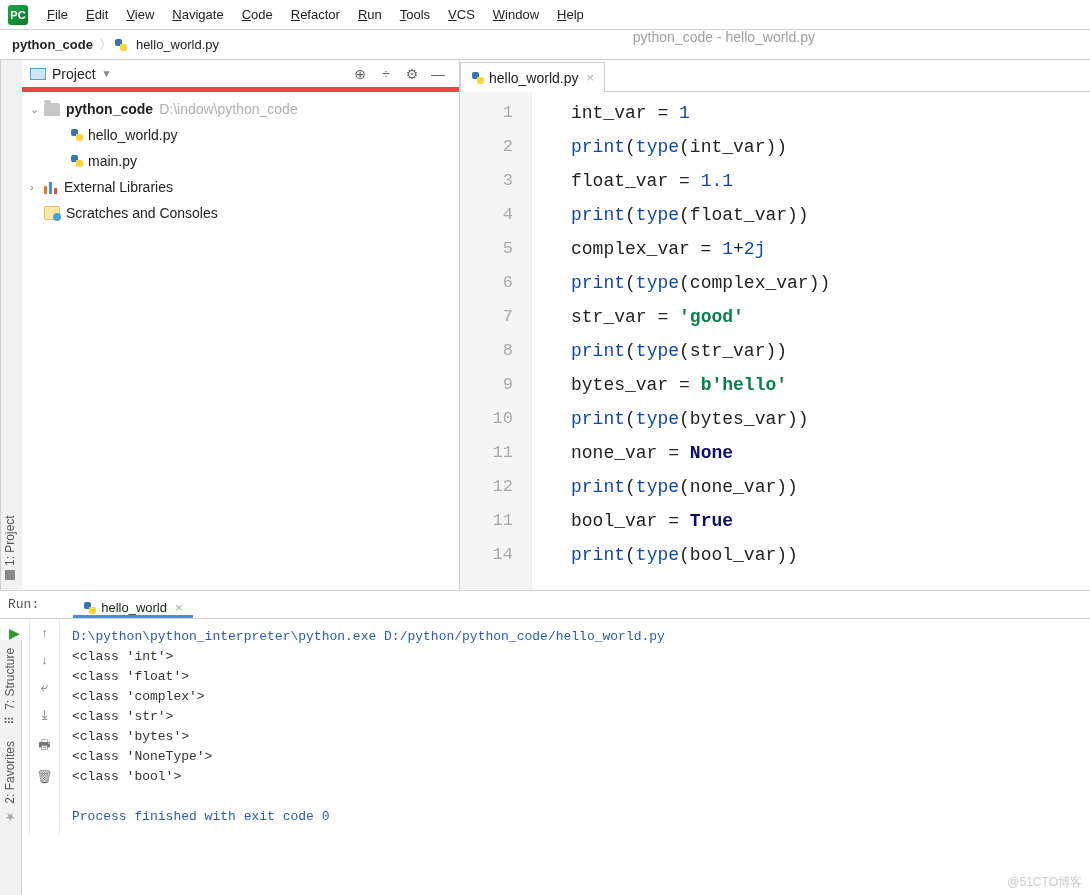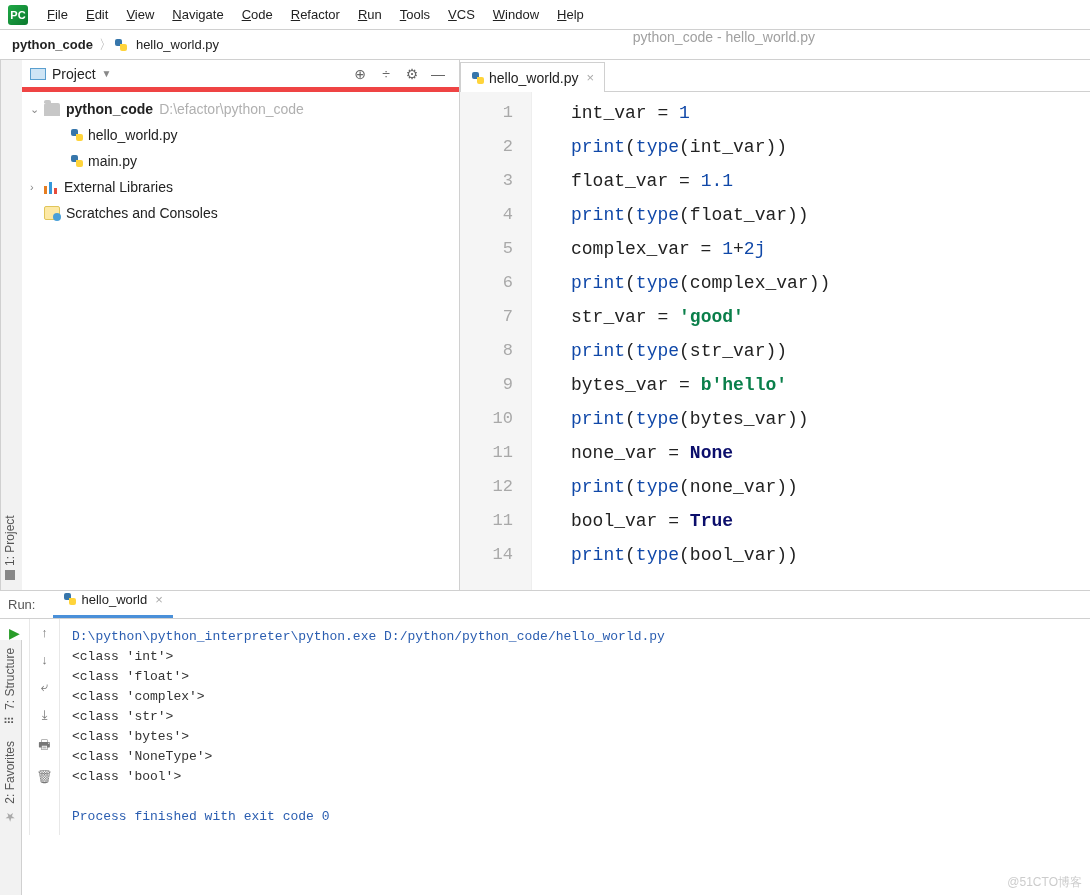--- a/index.html
+++ b/index.html
@@ -44,22 +44,22 @@
 .tab { display:flex; align-items:center; height:30px; padding:0 10px; border:1px solid #d0d0d0; border-bottom:none; background:#fff; margin-bottom:-1px; font-size:14px; }
 .tab-close { margin-left:8px; color:#aaa; font-size:13px; }
 .code-area { flex:1; display:flex; font-family: "Consolas","Courier New",monospace; font-size:18px; line-height:34px; overflow:hidden; }
 .gutter { width:72px; background:#f5f5f5; color:#a9a9a9; text-align:right; padding:4px 18px 4px 0; font-size:17px; border-right:1px solid #eee; }
 .gutter div { height:34px; }
 .code { flex:1; padding:4px 0 4px 24px; white-space:pre; }
 .code div { height:34px;margin-left:15px; }
 .k-fn { color:#1048a8; } .k-num { color:#1048a8; } .k-str { color:#0a7f4a; font-weight:bold; } .k-kw { color:#0b0e6b; font-weight:bold; }
 .run-panel { border-top:1px solid #d0d0d0; background:#fff; }
 .run-header { display:flex; align-items:center; height:28px; border-bottom:1px solid #d0d0d0; padding:0 8px; }
-.run-lbl { margin-right:18px; color:#555; font-size:13px; }
-.run-tab { display:flex; align-items:flex-start; height:26px; padding:0 10px; border-bottom:3px solid #4a90d9; background:#fff; font-size:13px; }
+.run-lbl { margin-right:34px; color:#555; font-size:13px;font-family:Liberation Mono, monospace; }
+.run-tab { display:flex; align-items:flex-end; height:26px; padding:0 10px; border-bottom:3px solid #4a90d9; background:#fff; font-size:13px; }
 .run-body { display:flex; }
 .run-tools { width:30px; border-right:1px solid #e8e8e8; display:flex; flex-direction:column; align-items:center; padding-top:6px; gap:12px; color:#777; }
 .run-tools2 { width:30px; border-right:1px solid #e8e8e8; display:flex; flex-direction:column; align-items:center; padding-top:6px; gap:12px; color:#777; }
 .play { color:#2a9d2a; font-size:14px; }
 .console { flex:1; font-family:"Consolas","Courier New",monospace; font-size:13px; line-height:20px; padding:8px 12px; color:#333; white-space:pre; }
 .console .cmd { color:#2a5db0; }
 .console .exit { color:#2a5db0; }
 .side-tabs { position:absolute; left:0; top:640px; width:22px; background:#f2f2f2; border-right:1px solid #d0d0d0; height:255px; }
 .side-tab { writing-mode: vertical-rl; transform: rotate(180deg); font-size:12px; color:#555; padding:8px 3px; display:flex; align-items:center; gap:6px; }
 .star { color:#aaa; }
@@ -107,21 +107,21 @@
       <span class="tool-btn">⊕</span>
       <span class="tool-btn">÷</span>
       <span class="tool-btn">⚙</span>
       <span class="tool-btn">—</span>
     </div>
     <div class="tree">
       <div class="tree-row">
         <span class="tw">⌄</span>
         <span class="folder-icon"></span>
         <span class="tree-label" style="font-weight:bold">python_code</span>
-        <span class="tree-path">D:\efactor\python_code</span>
+        <span class="tree-path">D:\indow\python_code</span>
       </div>
       <div class="tree-row" style="padding-left:48px">
         <span class="py-icon"></span>
         <span>hello_world.py</span>
       </div>
       <div class="tree-row" style="padding-left:48px">
         <span class="py-icon"></span>
         <span>main.py</span>
       </div>
       <div class="tree-row">

